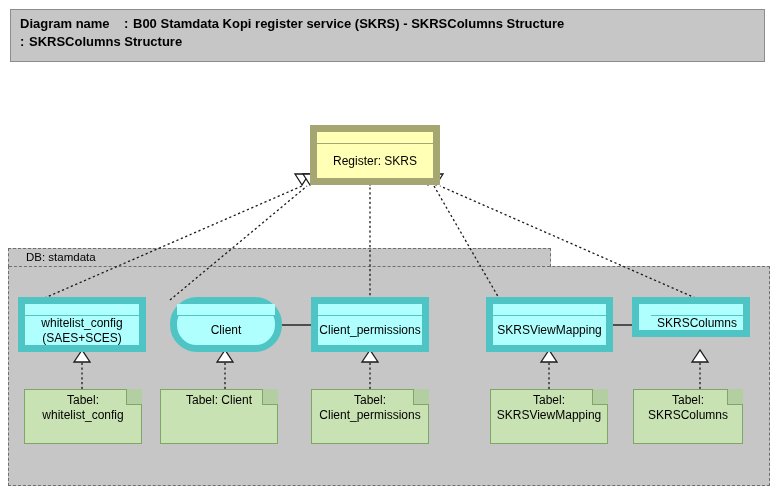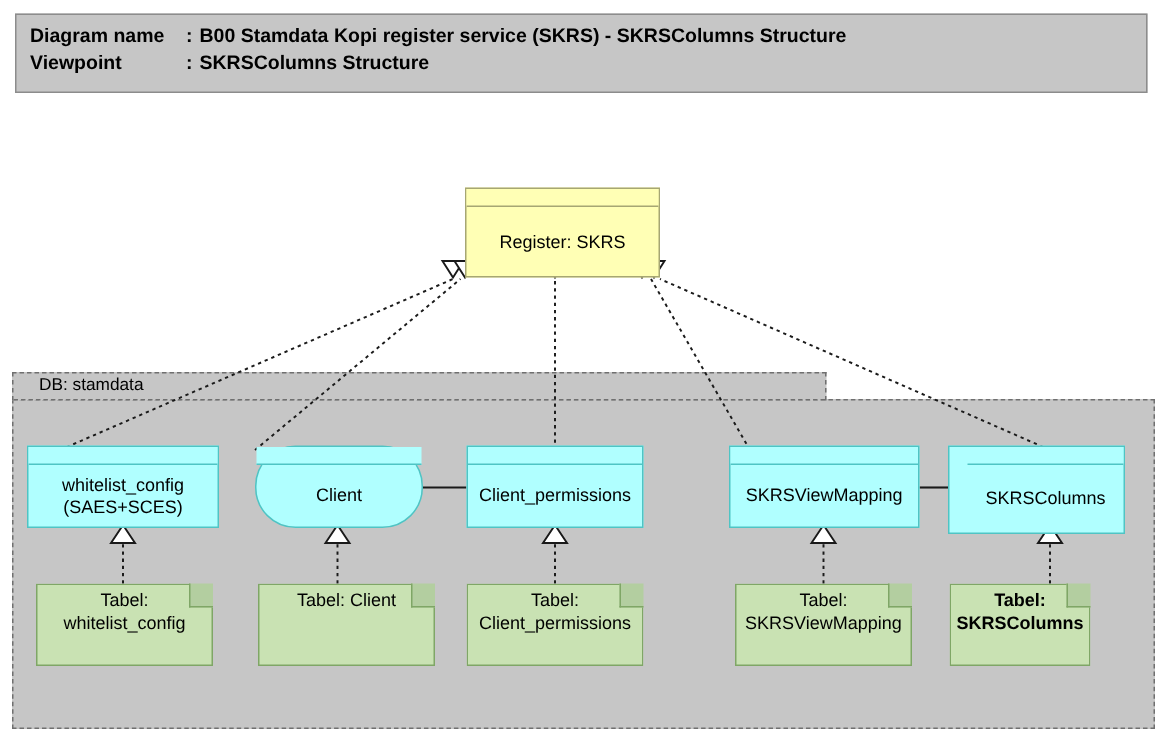--- a/index.html
+++ b/index.html
@@ -85,21 +85,21 @@
     font-size: 11.5px;
     color: #000000;
     line-height: 17px;
     white-space: nowrap;
   }
 
   
   .node {
     position: absolute;
     box-sizing: border-box;
-    border: 1px solid #a16207;
+    border: 7px solid #a16207;
     display: flex;
     flex-direction: column;
   }
   .node .band {
     height: 12px;
     flex: none;
     border-bottom: 1px solid #5a9a9a;
     box-sizing: border-box;
   }
   .node .node-label {
@@ -190,21 +190,20 @@
 
 <div id="canvas">
 
   <div class="title-block">
     <div class="title-row">
       <span class="title-label">Diagram name</span>
       <span class="title-sep">:</span>
       <span class="title-value">B00 Stamdata Kopi register service (SKRS) - SKRSColumns Structure</span>
     </div>
     <div class="title-row">
-      <span class="title-label">Viewpoint</span>
       <span class="title-sep">:</span>
       <span class="title-value">SKRSColumns Structure</span>
     </div>
   </div>
 
   <div class="db-package">
     <div class="db-body"></div>
     <div class="db-tab"></div>
     <div class="db-tab-divider"></div>
   </div>
@@ -259,51 +258,51 @@
   <div class="node cyan" style="left:311px; top:297px; width:118px; height:55px;">
     <div class="band"></div>
     <div class="node-label">Client_permissions</div>
   </div>
 
   <div class="node cyan" style="left:486px; top:297px; width:127px; height:55px;">
     <div class="band"></div>
     <div class="node-label">SKRSViewMapping</div>
   </div>
 
-  <div class="node cyan" style="left:632px; top:297px; width:118px; height:59px;padding-left:12px;">
+  <div class="node cyan" style="left:632px; top:297px; width:118px; height:40px;padding-left:12px;">
     <div class="band"></div>
     <div class="node-label">SKRSColumns</div>
   </div>
 
   <div class="note" style="left:24px; top:389px; width:118px; height:55px;">
     <div class="note-shape"></div>
     <div class="note-fold"></div>
     <div class="note-label">Tabel:
 whitelist_config</div>
   </div>
 
-  <div class="note" style="left:172px; top:389px; width:118px; height:55px;">
+  <div class="note" style="left:160px; top:389px; width:118px; height:55px;">
     <div class="note-shape"></div>
     <div class="note-fold"></div>
     <div class="note-label">Tabel: Client</div>
   </div>
 
   <div class="note" style="left:311px; top:389px; width:118px; height:55px;">
     <div class="note-shape"></div>
     <div class="note-fold"></div>
     <div class="note-label">Tabel:
 Client_permissions</div>
   </div>
 
   <div class="note" style="left:490px; top:389px; width:118px; height:55px;">
     <div class="note-shape"></div>
     <div class="note-fold"></div>
     <div class="note-label">Tabel:
 SKRSViewMapping</div>
   </div>
 
-  <div class="note" style="left:633px; top:389px; width:94px; height:55px;font-weight:bold;">
+  <div class="note" style="left:633px; top:389px; width:110px; height:55px;">
     <div class="note-shape"></div>
     <div class="note-fold"></div>
     <div class="note-label">Tabel: SKRSColumns</div>
   </div>
 
 </div>
 
 </body></html>

